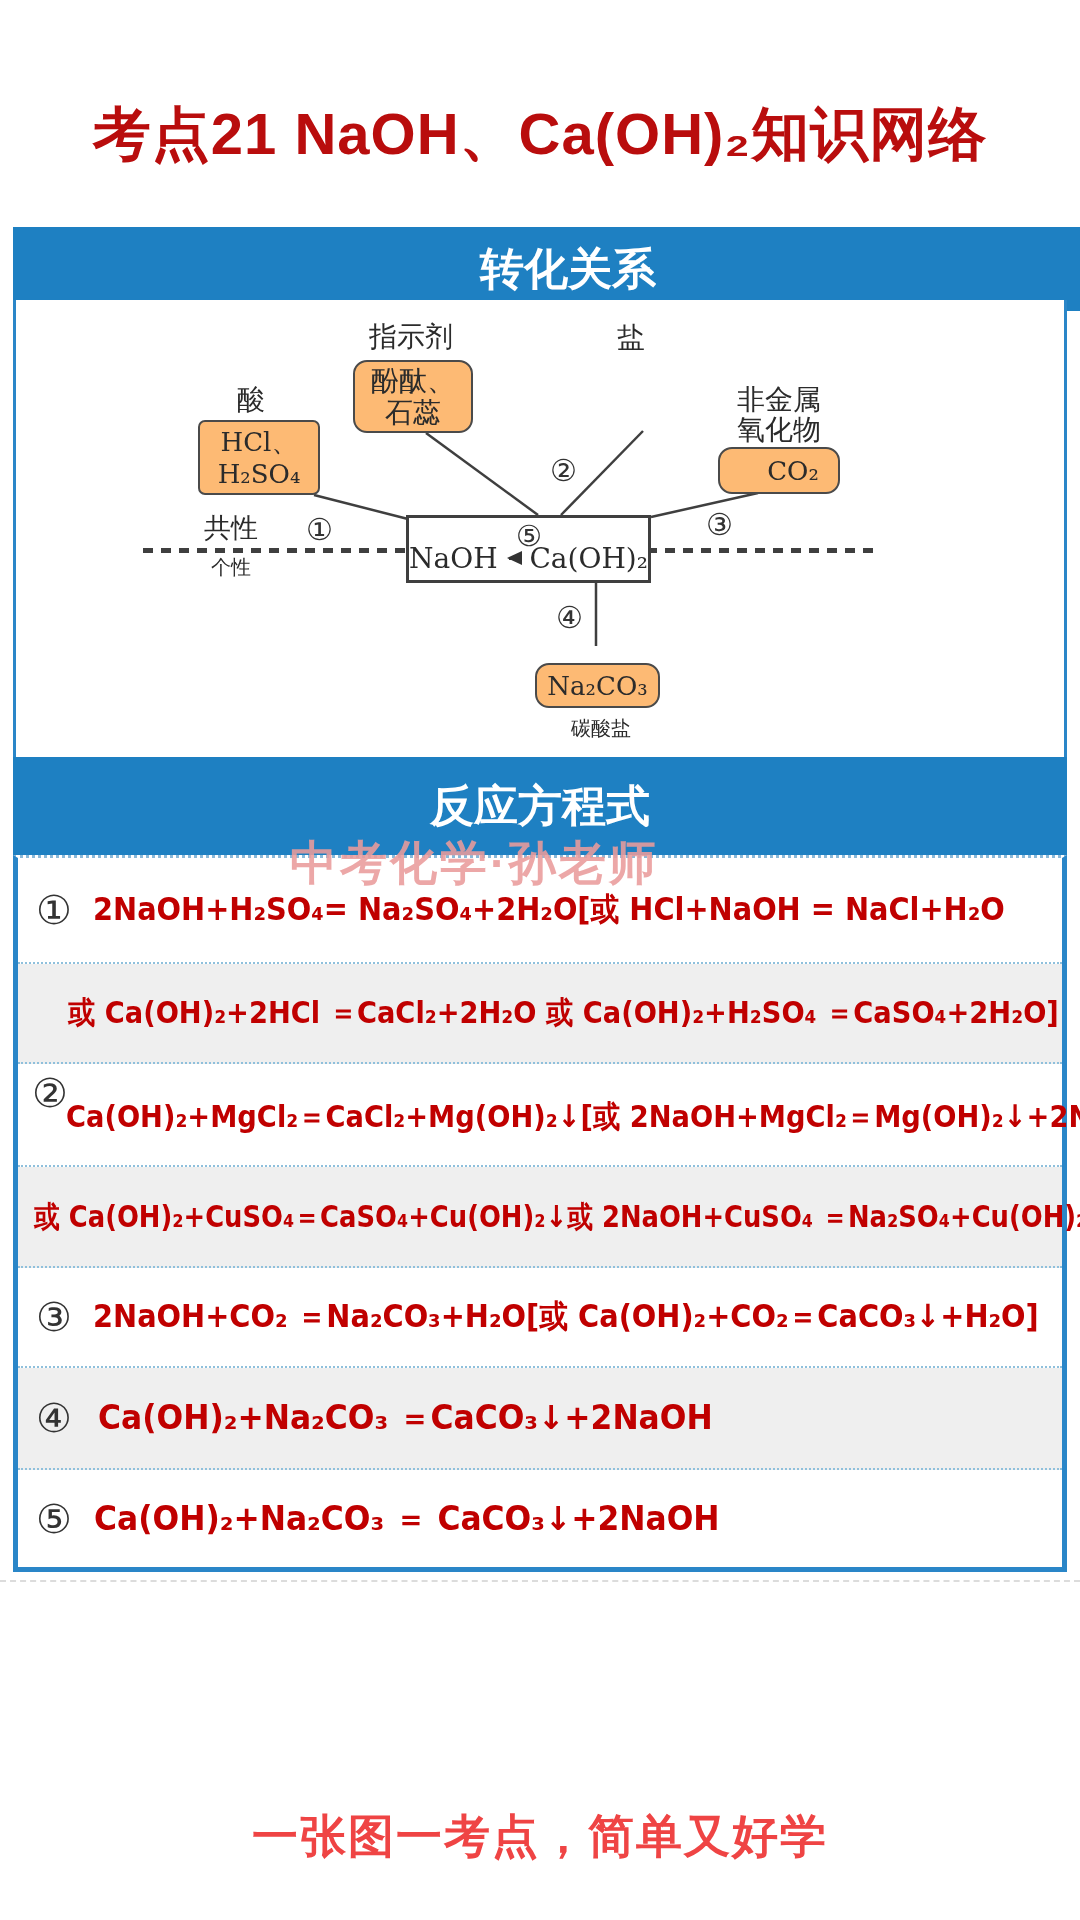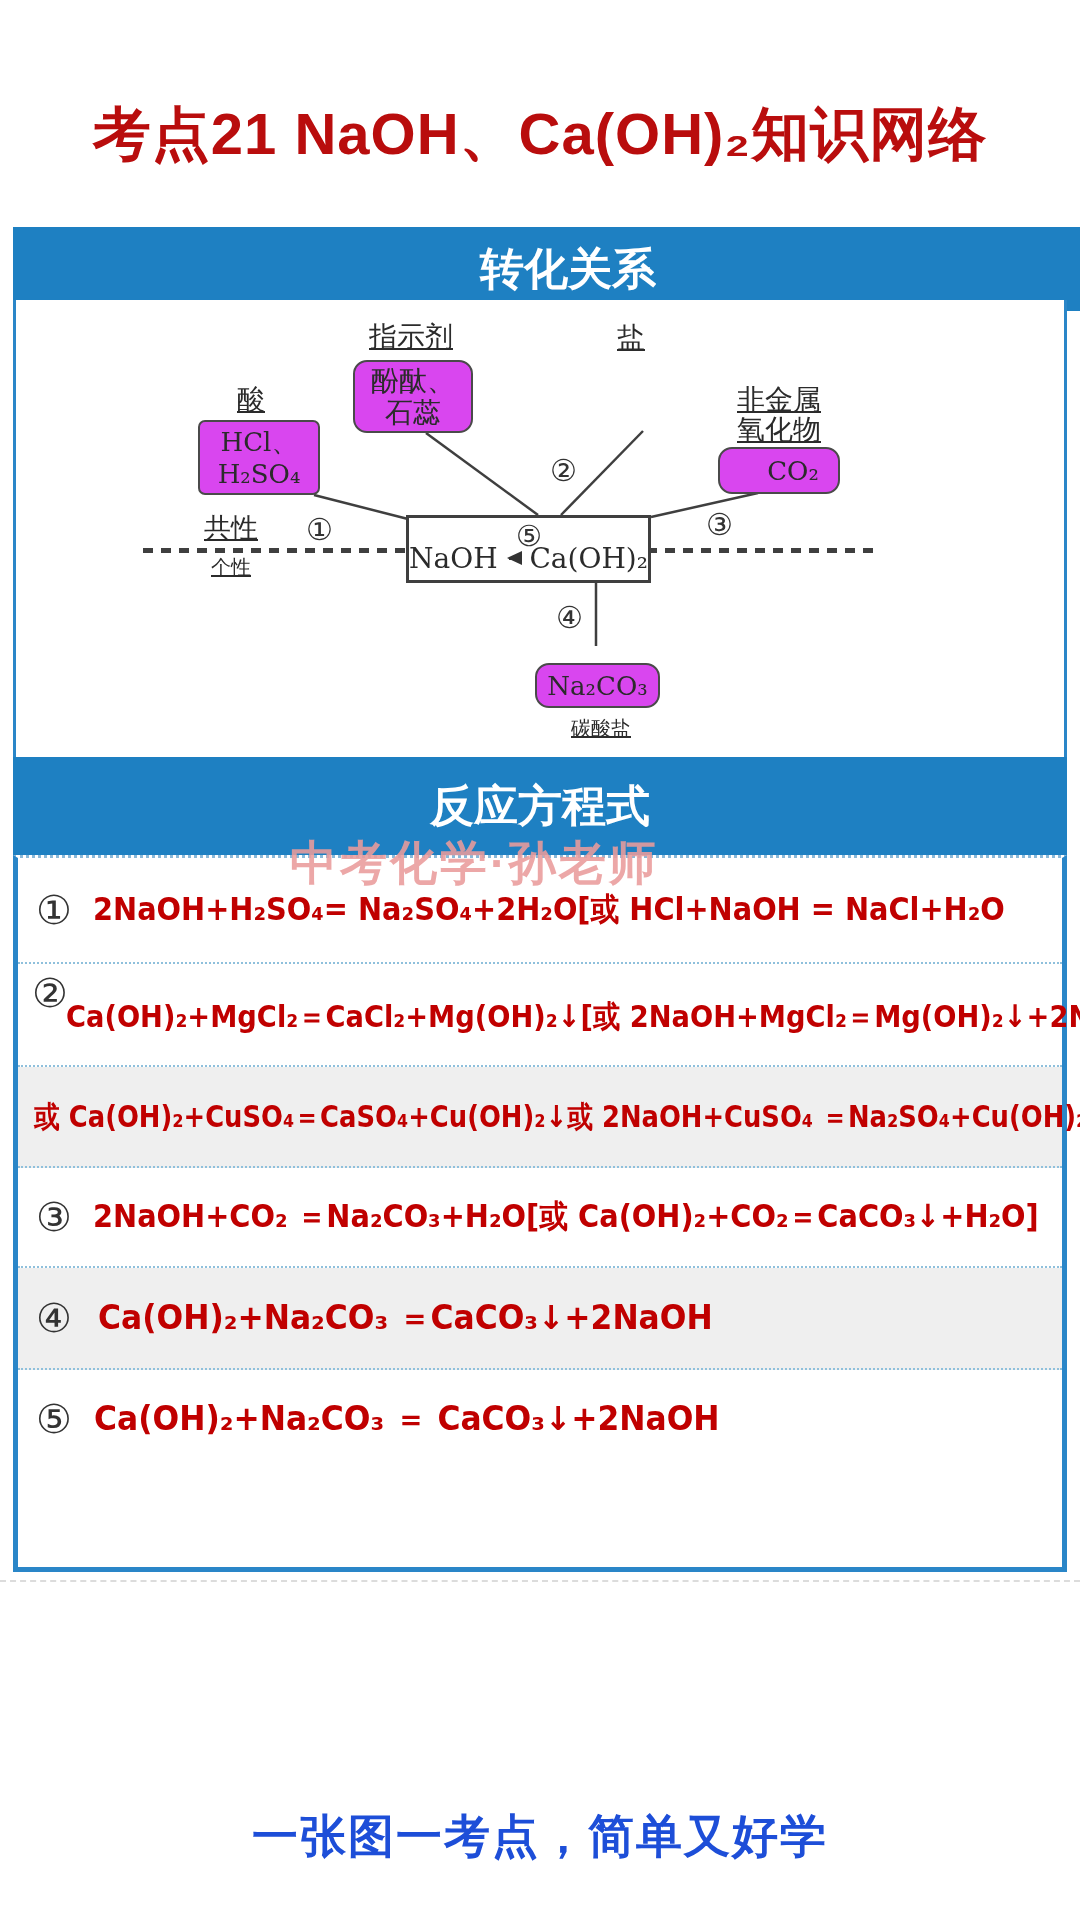--- a/index.html
+++ b/index.html
@@ -19,24 +19,24 @@
   }
   .bar1{top:227px;height:84px;line-height:84px;font-size:44px;padding-left:28px;}
   .bar2{top:757px;height:98px;line-height:98px;font-size:44px;}
   
   .diagram{
     position:absolute;left:13px;top:300px;width:1054px;height:457px;
     background:#ffffff;border-left:3px solid #2a86c8;border-right:3px solid #2a86c8;
     box-sizing:border-box;font-family:"DejaVu Serif","Liberation Serif",serif;color:#2b2b2b;
   }
   .diagram svg{position:absolute;left:0;top:0;z-index:1;}
-  .dgm-label{position:absolute;text-align:center;font-size:28px;white-space:pre-line;line-height:30px;z-index:2;text-decoration:underline;}
+  .dgm-label{position:absolute;text-align:center;font-size:28px;white-space:pre-line;line-height:30px;z-index:2;}
   .dgm-box{
     position:absolute;box-sizing:border-box;border:2.5px solid #4a4a4a;border-radius:14px;
-    background:#d946ef;display:flex;align-items:center;justify-content:center;text-align:center;
+    background:#fdba74;display:flex;align-items:center;justify-content:center;text-align:center;
     font-size:26px;line-height:32px;white-space:pre-line;z-index:2;
   }
   .dashed-line{
     position:absolute;left:127px;top:248px;width:730px;height:5px;z-index:1;
     background:repeating-linear-gradient(90deg,#3f3f3f 0 10px,transparent 10px 18px);
   }
   .center-box{
     position:absolute;left:390px;top:215px;width:245px;height:68px;box-sizing:border-box;
     border:3px solid #3f3f3f;background:#ffffff;z-index:2;padding-left:36px;
   }
@@ -76,21 +76,21 @@
   .r6 .eq-text{left:80px;font-size:33px;transform:translateY(-50%) scaleX(.95);}
   .r7 .eq-text{left:76px;font-size:33px;transform:translateY(-50%) scaleX(.95);}
   
   .watermark{
     position:absolute;left:290px;top:832px;z-index:6;
     font-size:47px;font-weight:bold;color:#ea9c9c;opacity:.88;letter-spacing:3px;white-space:nowrap;
   }
   .under-dash{position:absolute;left:0;top:1580px;width:1080px;border-top:2px dashed #dcdcdc;}
   .footer{
     position:absolute;top:1806px;left:0;width:1080px;text-align:center;
-    font-size:46px;font-weight:bold;color:#1d4ed8;letter-spacing:2px;
+    font-size:46px;font-weight:bold;color:#ef4444;letter-spacing:2px;
   }
 </style>
 </head>
 <body>
 
 <div class="page-title">考点21 NaOH、Ca(OH)₂知识网络</div>
 
 <div class="bar bar1">
   <span>转化关系</span>
 </div>
@@ -145,20 +145,24 @@
   <span>反应方程式</span>
 </div>
 
 <div class="watermark">中考化学·孙老师</div>
 
 <div class="eq-panel">
   <div class="eq-row r1">
     <span class="eq-marker">①</span>
     <span class="eq-text">2NaOH+H₂SO₄= Na₂SO₄+2H₂O[或 HCl+NaOH = NaCl+H₂O</span>
   </div>
+  <div class="eq-row r2 alt">
+    <span class="eq-marker"></span>
+    <span class="eq-text">或 Ca(OH)₂+2HCl ＝CaCl₂+2H₂O 或 Ca(OH)₂+H₂SO₄ ＝CaSO₄+2H₂O]</span>
+  </div>
   <div class="eq-row r3">
     <span class="eq-marker">②</span>
     <span class="eq-text">Ca(OH)₂+MgCl₂＝CaCl₂+Mg(OH)₂↓[或 2NaOH+MgCl₂＝Mg(OH)₂↓+2NaCl</span>
   </div>
   <div class="eq-row r4 alt">
     <span class="eq-marker"></span>
     <span class="eq-text">或 Ca(OH)₂+CuSO₄＝CaSO₄+Cu(OH)₂↓或 2NaOH+CuSO₄ ＝Na₂SO₄+Cu(OH)₂↓]</span>
   </div>
   <div class="eq-row r5">
     <span class="eq-marker">③</span>

